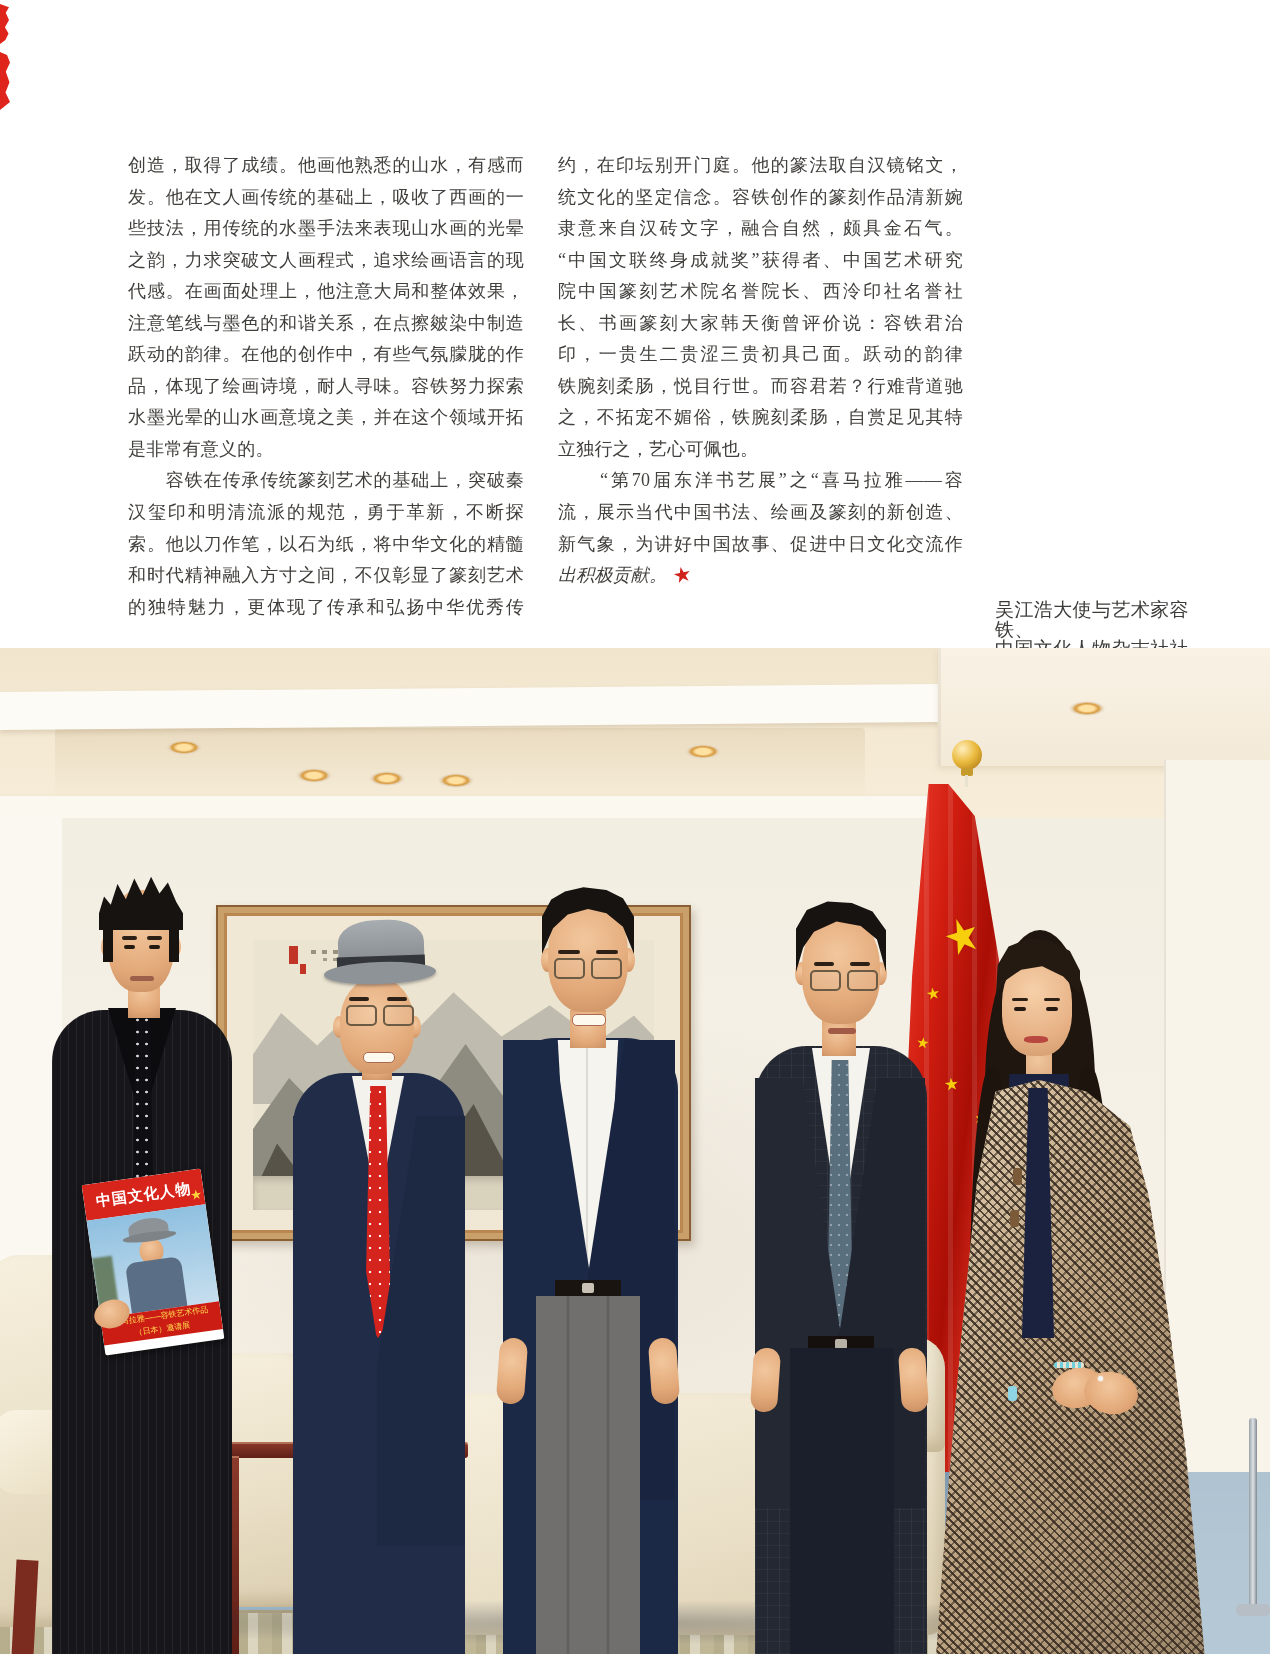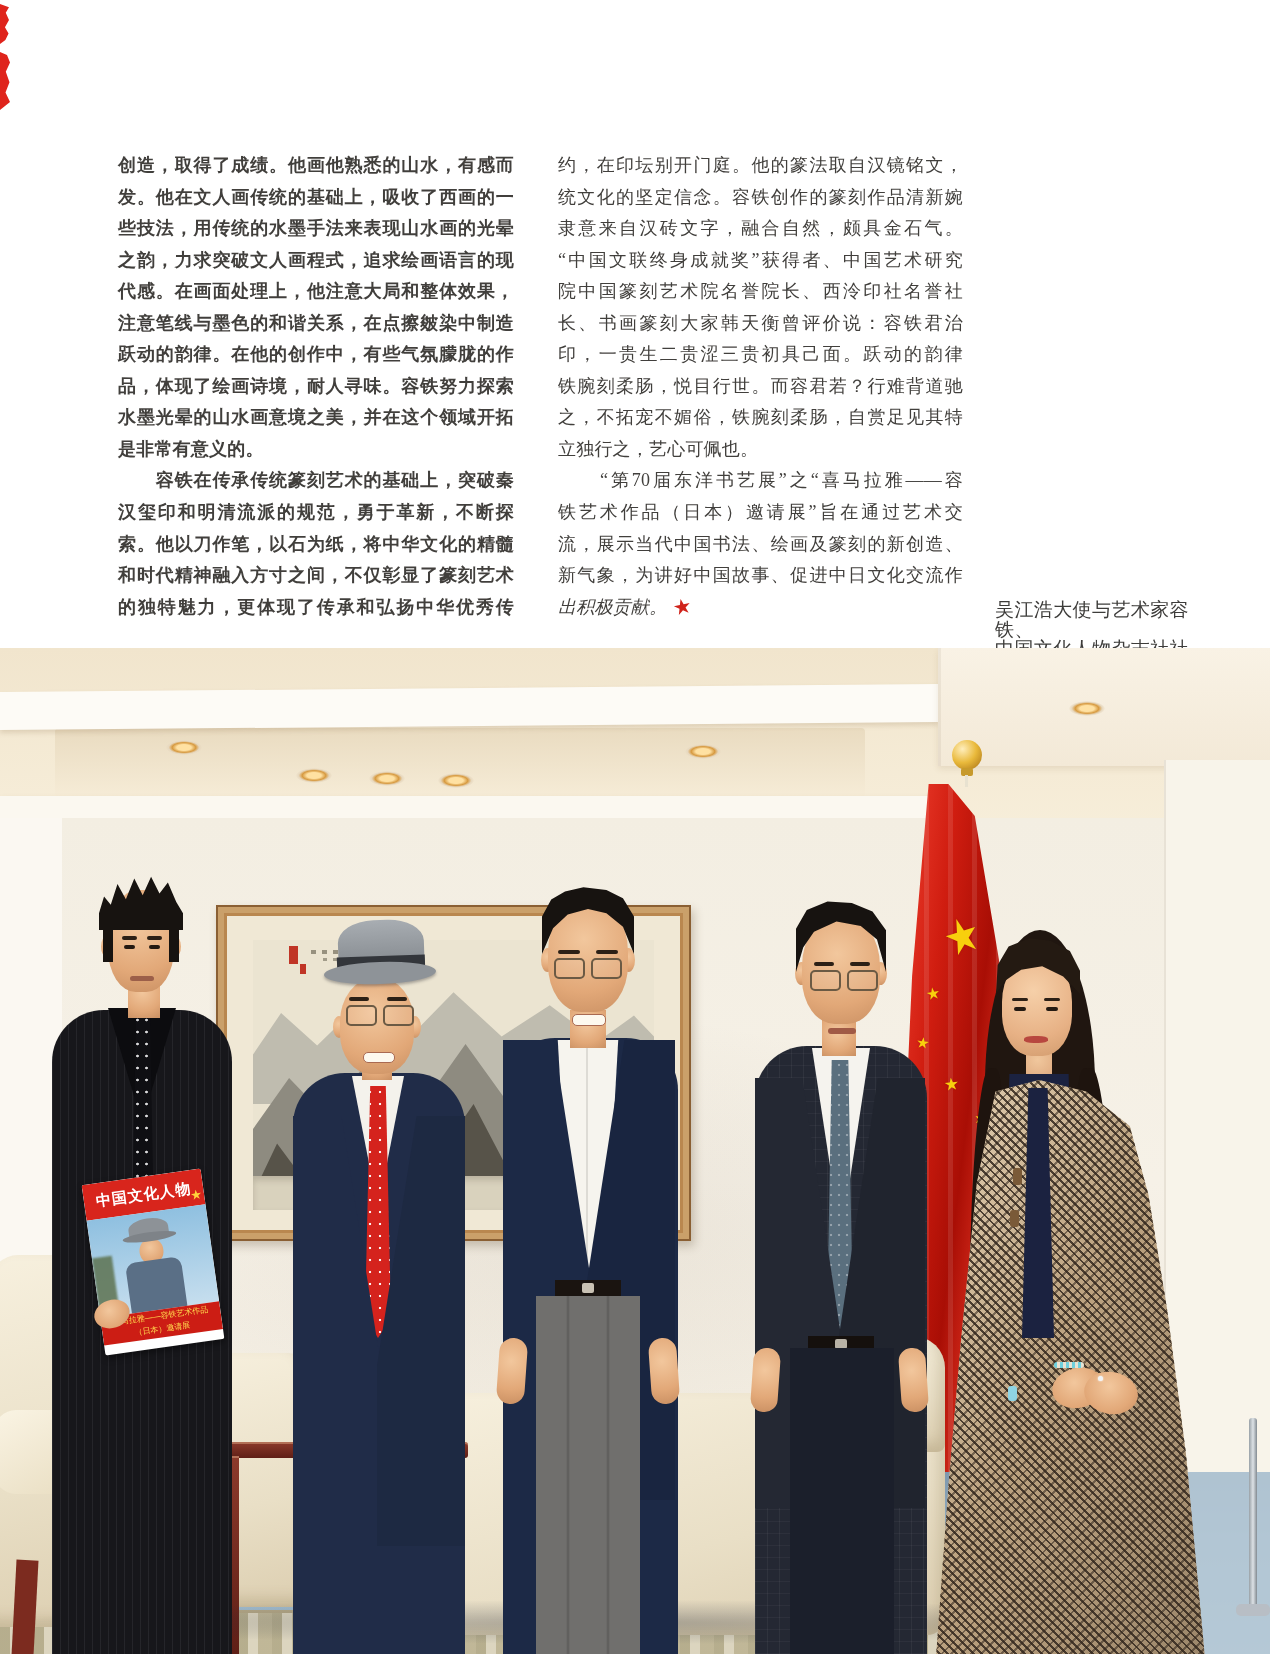--- a/index.html
+++ b/index.html
@@ -4,21 +4,21 @@
 <style>
   html,body{margin:0;padding:0;background:#e8e8e8;}
   .page{position:relative;width:1270px;height:1654px;background:#ffffff;overflow:hidden;
         font-family:"Liberation Serif","DejaVu Serif",serif;}
   
   .edge-mark{position:absolute;left:0;background:#df241c;}
   .em1{top:4px;width:9px;height:40px;clip-path:polygon(0 0,100% 8%,64% 22%,100% 40%,55% 58%,95% 74%,60% 90%,0 100%);}
   .em2{top:52px;width:10px;height:58px;clip-path:polygon(0 0,70% 5%,100% 18%,58% 34%,95% 52%,55% 70%,100% 86%,0 100%);}
   
   .col{position:absolute;top:150px;color:#413f3c;}
-  .col1{left:118px;width:396px;font-weight:bold;}
+  .col1{left:128px;width:396px;}
   .col2{left:558px;width:405px;}
   .tl{height:31.55px;line-height:31.55px;font-size:18px;letter-spacing:.2px;
       text-align:justify;text-align-last:justify;white-space:nowrap;}
   .tl.short{text-align-last:left;}
   .endline{display:flex;align-items:center;font-style:italic;}
   .end-star{color:#d0231b;font-family:"DejaVu Sans",sans-serif;font-size:21px;margin-left:6px;
             display:inline-block;transform:rotate(-12deg);}
   
   .caption{position:absolute;left:995px;top:600px;width:210px;
            font-family:"Liberation Sans","DejaVu Sans",sans-serif;
@@ -273,21 +273,20 @@
     <div class="tl">统文化的坚定信念。容铁创作的篆刻作品清新婉</div>
     <div class="tl">隶意来自汉砖文字，融合自然，颇具金石气。</div>
     <div class="tl">“中国文联终身成就奖”获得者、中国艺术研究</div>
     <div class="tl">院中国篆刻艺术院名誉院长、西泠印社名誉社</div>
     <div class="tl">长、书画篆刻大家韩天衡曾评价说：容铁君治</div>
     <div class="tl">印，一贵生二贵涩三贵初具己面。跃动的韵律</div>
     <div class="tl">铁腕刻柔肠，悦目行世。而容君若？行难背道驰</div>
     <div class="tl">之，不拓宠不媚俗，铁腕刻柔肠，自赏足见其特</div>
     <div class="tl short">立独行之，艺心可佩也。</div>
     <div class="tl">　　“第70届东洋书艺展”之“喜马拉雅——容</div>
-    <div class="tl">铁艺术作品（日本）邀请展”旨在通过艺术交</div>
     <div class="tl">流，展示当代中国书法、绘画及篆刻的新创造、</div>
     <div class="tl">新气象，为讲好中国故事、促进中日文化交流作</div>
     <div class="tl short endline">
       <span>出积极贡献。</span>
       <span class="end-star">★</span>
     </div>
   </div>
 
   <div class="caption">
     <div>吴江浩大使与艺术家容铁、</div>

